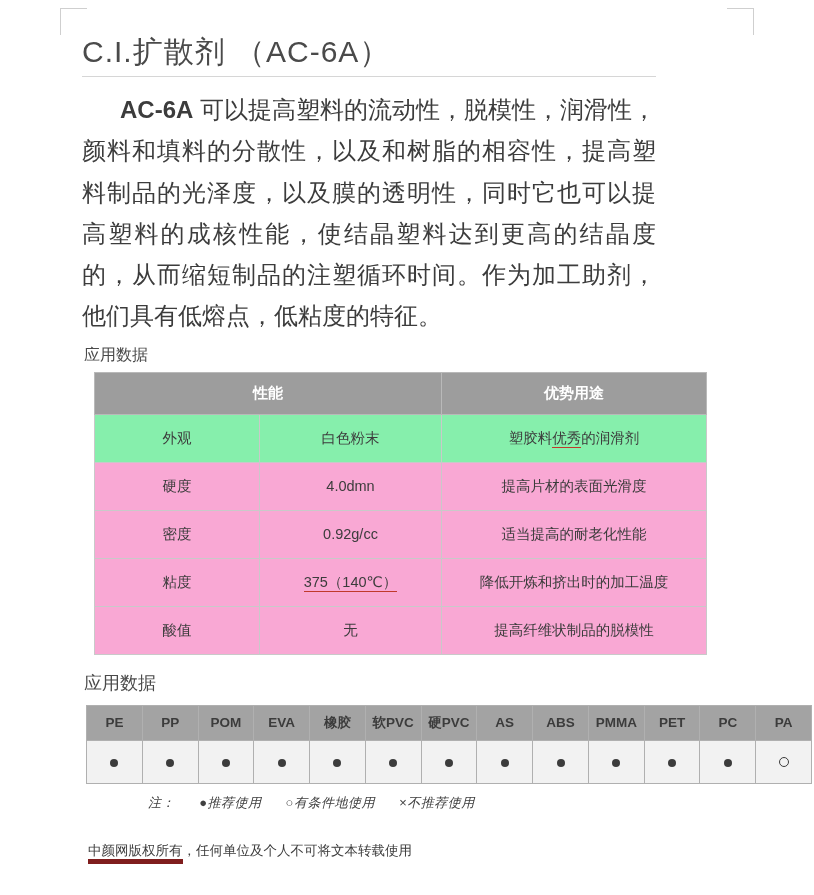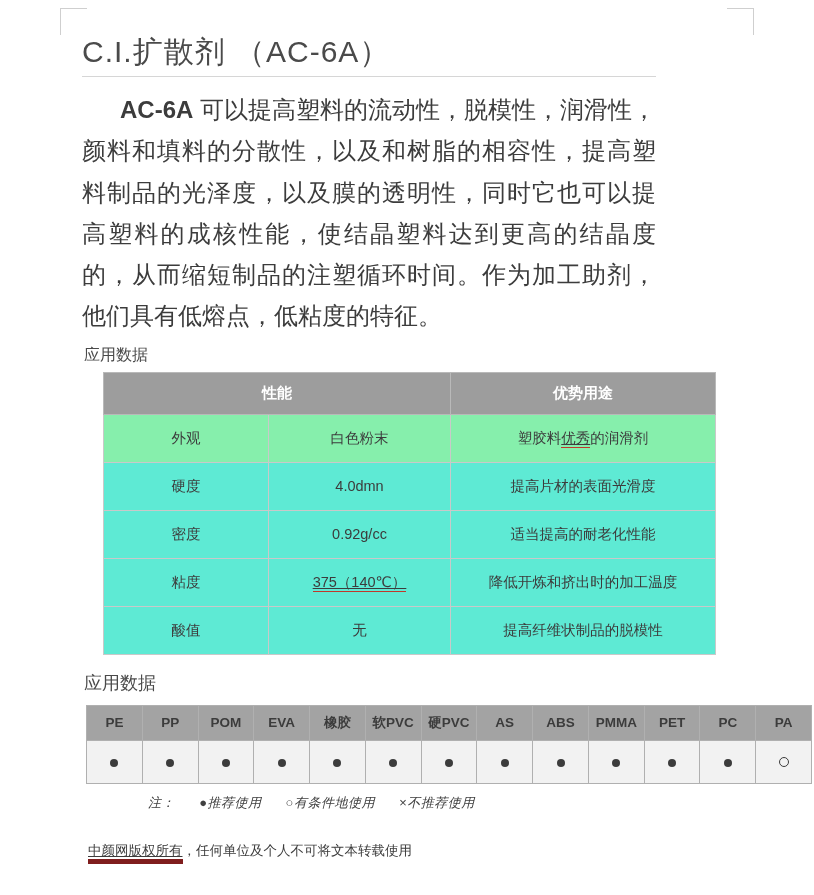--- a/index.html
+++ b/index.html
@@ -69,51 +69,50 @@
     margin: 8px 0 6px 2px;
   }
   .section-label.big {
     font-size: 18px;
     margin: 16px 0 10px 2px;
   }
 
   table.prop-table {
     border-collapse: collapse;
     width: 612px;
-    margin-left: 21px;
+    margin-left: 12px;
     table-layout: fixed;
   }
   table.prop-table th {
     background: #9d9d9d;
     color: #ffffff;
     font-size: 15px;
     font-weight: bold;
     padding: 11px 4px;
     border: 1px solid #b9b9b9;
     text-align: center;
   }
   table.prop-table td {
     border: 1px solid #c9c9c9;
     font-size: 14.5px;
     color: #3c3c3c;
     text-align: center;
     padding: 14px 4px;
-    background: #5eead4;
+    background: #f9a8d4;
   }
   table.prop-table tr.alt td {
     background: #86efac;
   }
   table.prop-table col.c1 { width: 165px; }
   table.prop-table col.c2 { width: 182px; }
   table.prop-table col.c3 { width: 265px; }
 
   .u-red {
     border-bottom: 1px solid #c0392b;
     padding-bottom: 1px;
-    text-decoration: underline;
   }
 
   table.app-table {
     border-collapse: collapse;
     margin-left: 4px;
     table-layout: fixed;
     width: 726px;
   }
   table.app-table th {
     background: #a3a3a3;

